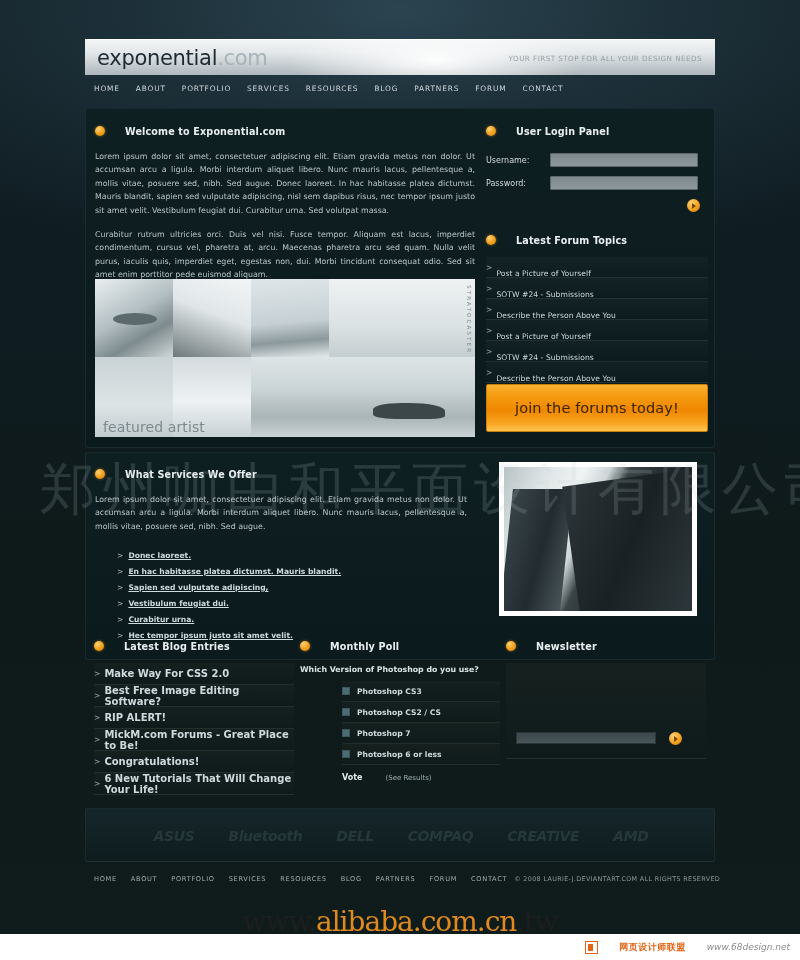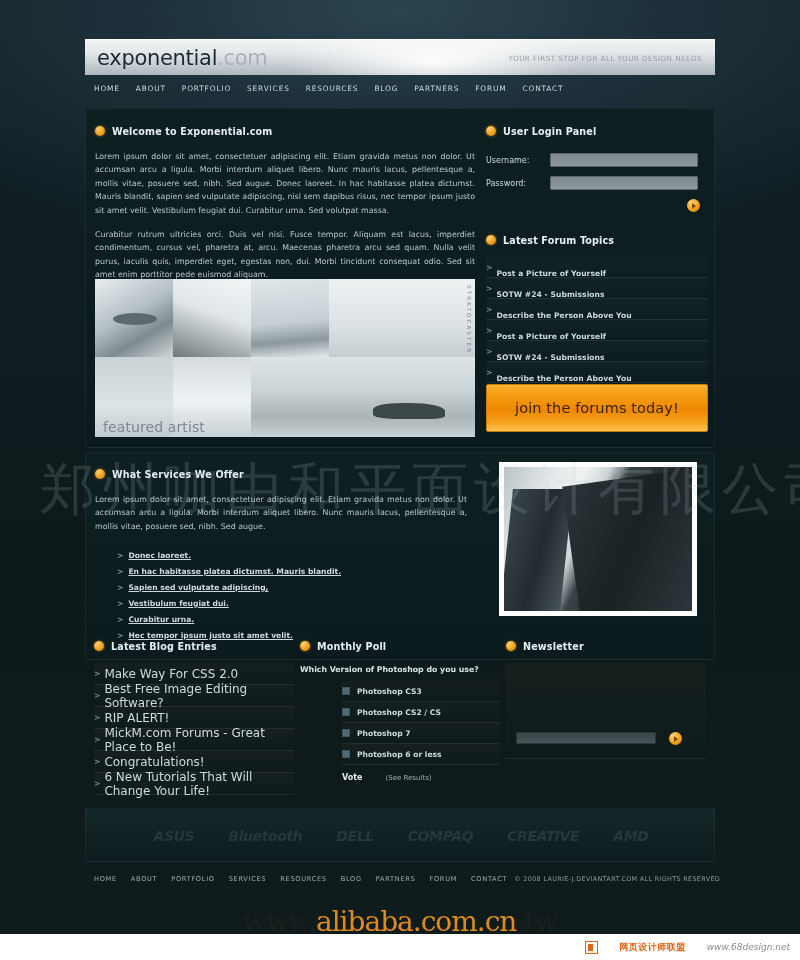--- a/index.html
+++ b/index.html
@@ -102,21 +102,21 @@
   .panel-b { top: 452px; height: 208px; }
   .panel-c { top: 632px; height: 172px; background: transparent; border: none; }
   .panel-d { top: 808px; height: 54px;
              background: linear-gradient(to bottom, #15262a 0%, #0e1c1e 100%);
              border: 1px solid rgba(90,120,125,0.14); }
 
   
   .sec-head {
     display: flex;
     align-items: center;
-    gap: 7px;
+    gap: 20px;
     height: 16px;
   }
   .bullet {
     width: 10px; height: 10px;
     border-radius: 50%;
     background: radial-gradient(circle at 35% 30%, #ffd27a 0%, #f5a623 45%, #d47f05 100%);
     box-shadow: 0 0 3px rgba(245,166,35,0.55);
     flex: 0 0 auto;
   }
   .sec-title {
@@ -241,21 +241,21 @@
   .topic-list { margin-top: 9px; }
   .topic-row {
     height: 21px;
     display: flex;
     align-items: center;
     border-bottom: 1px solid rgba(120,150,155,0.14);
     background: linear-gradient(to bottom, rgba(255,255,255,0.028) 0%, rgba(255,255,255,0) 100%);
   }
   .topic-row a {
     font-size: 7.6px;
-    font-weight: bold;
+    font-weight: normal;
     color: #cfdade;
     text-decoration: none;
     letter-spacing: 0.05px;
     margin-top: 12px;
   }
   .topic-row .arr { color: #8fa0a5; font-size: 7.6px; margin-right: 4px; }
 
   
   .cta {
     position: absolute;
@@ -329,22 +329,22 @@
   .list-rows { margin-top: 9px; }
   .list-row {
     height: 22px;
     display: flex;
     align-items: center;
     border-bottom: 1px solid rgba(120,150,155,0.13);
     background: linear-gradient(to bottom, rgba(255,255,255,0.025) 0%, rgba(255,255,255,0) 100%);
   }
   .list-row .arr { color: #8fa0a5; font-size: 7.6px; margin-right: 4px; }
   .list-row a {
-    font-size: 12px;
-    font-weight: normal;
+    font-size: 10px;
+    font-weight: bold;
     color: #cfdade;
     text-decoration: none;
   }
 
   .poll-q {
     margin-top: 11px;
     font-size: 7.8px;
     font-weight: bold;
     color: #d9e3e6;
   }

